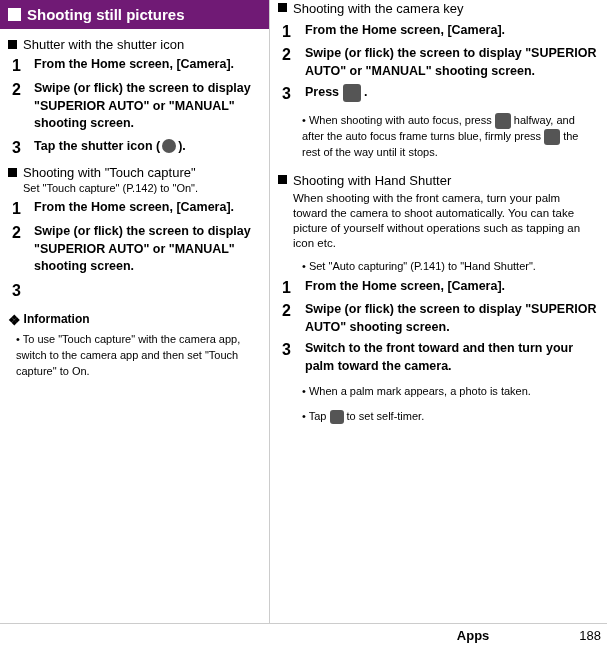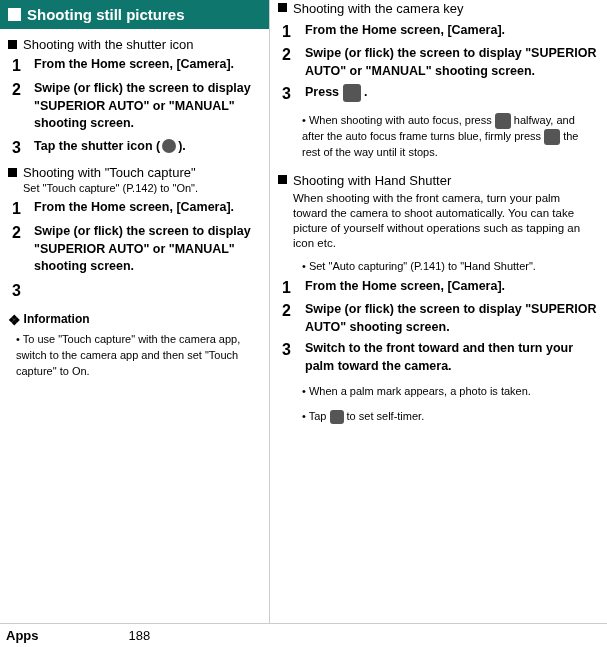--- a/index.html
+++ b/index.html
@@ -16,21 +16,21 @@
     
     .left-col {
       width: 270px;
       min-width: 270px;
       border-right: 1px solid #ccc;
       display: flex;
       flex-direction: column;
     }
 
     .left-header {
-      background: #0f766e;
+      background: #701a75;
       color: #fff;
       font-weight: bold;
       font-size: 15px;
       padding: 6px 8px;
       display: flex;
       align-items: center;
       gap: 6px;
     }
 
     .left-header .square-icon {
@@ -174,21 +174,21 @@
       font-size: 11px;
       padding-left: 24px;
       line-height: 1.45;
       margin-bottom: 3px;
       margin-top: 9px;
     }
 
     
     .footer {
       display: flex;
-      justify-content: flex-start;
+      justify-content: flex-end;
       align-items: center;
       padding: 4px 6px;
       border-top: 1px solid #ccc;
       margin-top: auto;
       font-size: 13px;
       gap: 37px;
     }
 
     .footer-apps {
       font-weight: bold;
@@ -221,21 +221,21 @@
 
     <div class="left-col">
       <div class="left-header">
         <span class="square-icon"></span>
         <span>Shooting still pictures</span>
       </div>
       <div class="left-content">
 
         <div class="section-heading">
           <span class="bullet-square"></span>
-          <span class="section-heading-text">Shooting with the shutter icon</span>
+          <span class="section-heading-text">Shutter with the shutter icon</span>
         </div>
 
         <div class="step">
           <span class="step-num">1</span>
           <span class="step-text">From the Home screen, [Camera].</span>
         </div>
         <div class="step">
           <span class="step-num">2</span>
           <span class="step-text">Swipe (or flick) the screen to display "SUPERIOR AUTO" or "MANUAL" shooting screen.</span>
         </div>

